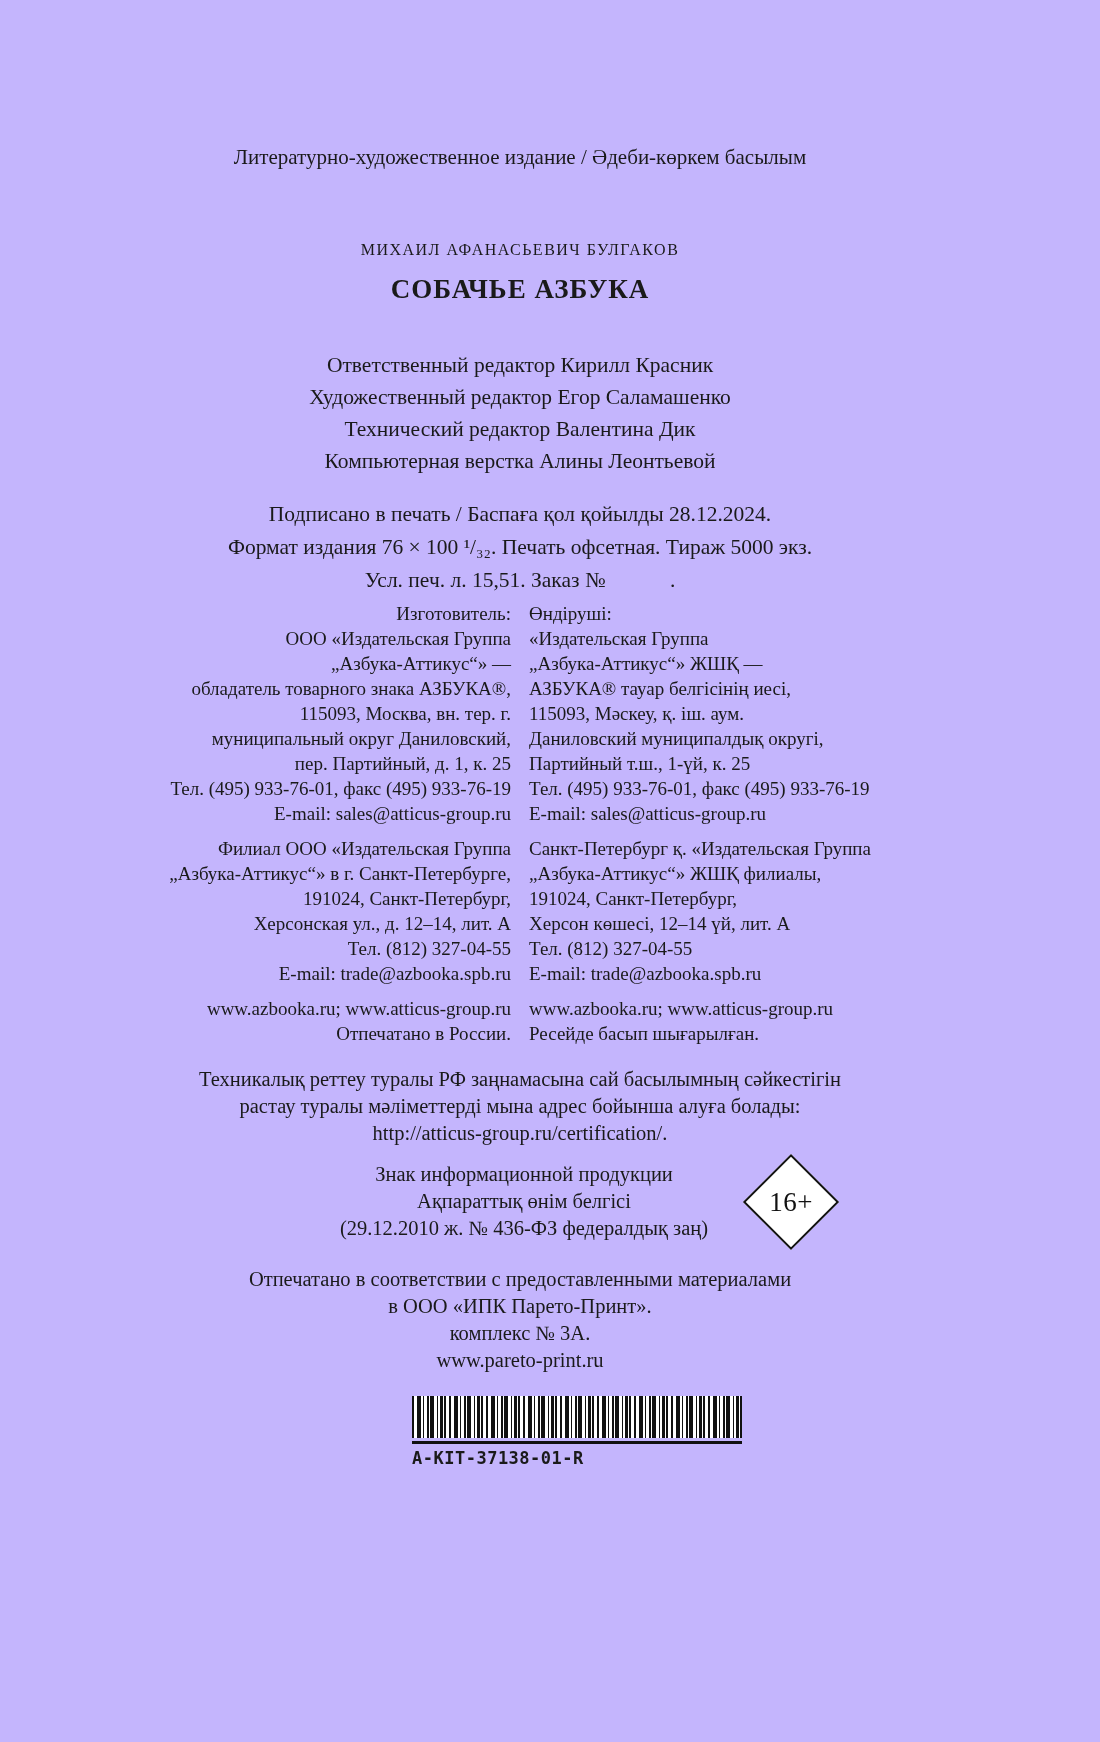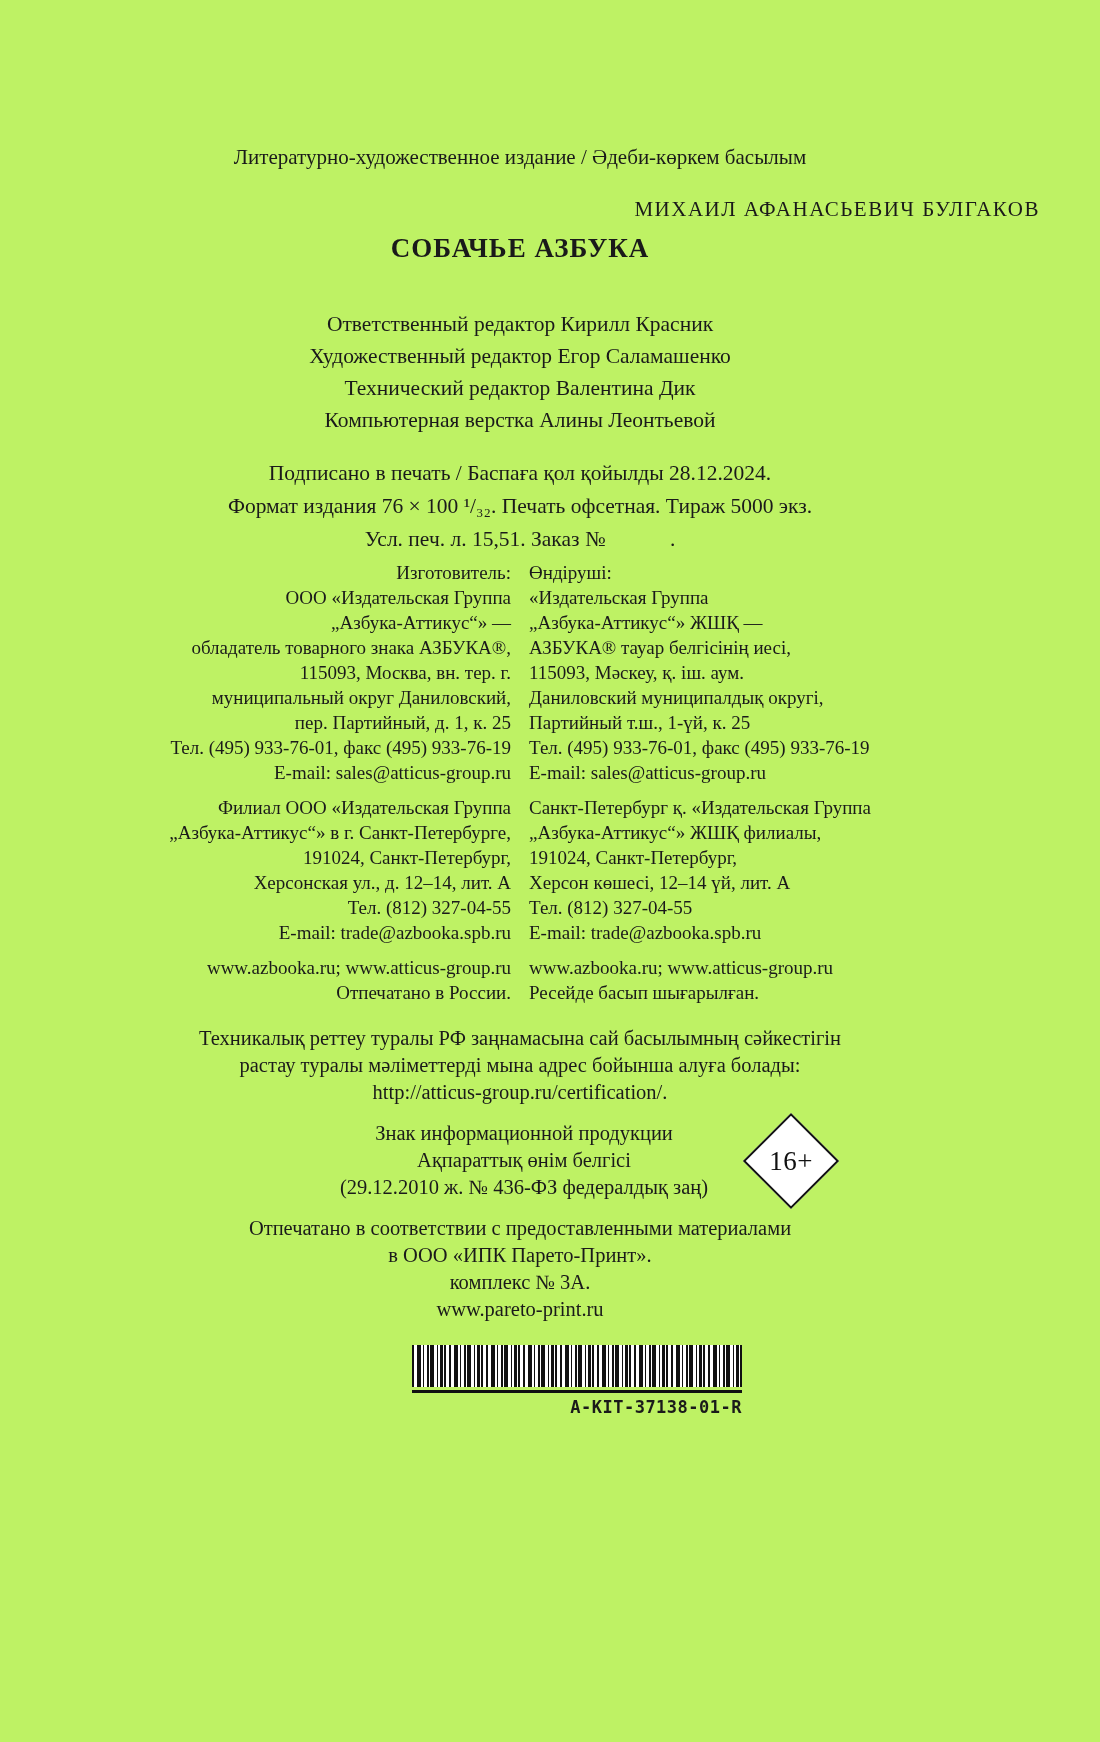--- a/index.html
+++ b/index.html
@@ -2,30 +2,30 @@
 <html><head>
 <meta charset="utf-8">
 <style>
   * { box-sizing: border-box; }
   html, body { margin: 0; padding: 0; background: #e9e9e9; }
   .page {
     position: relative;
     width: 1100px;
     height: 1742px;
     margin: 0 auto;
-    background: #bef264;
+    background: #c4b5fd;
     color: #1a1a1a;
     font-family: "Liberation Serif", "DejaVu Serif", serif;
     overflow: hidden;
   }
   .content { width: 1040px; padding-top: 144px; }
   .centered { text-align: center; }
 
   .edition  { font-size: 21px; line-height: 26px; text-align: center; }
-  .author   { margin-top: 24px; font-size: 21px; line-height: 30px; letter-spacing: 1.5px; text-align: right; }
+  .author   { margin-top: 65px; font-size: 16px; line-height: 30px; letter-spacing: 1.5px; text-align: center; }
   .booktitle{ margin-top: 6px; font-size: 27px; line-height: 36px; font-weight: bold; letter-spacing: 1px; text-align: center; }
 
   .staff    { margin-top: 42px; font-size: 21.5px; line-height: 32px; }
   .printinfo{ margin-top: 21px; font-size: 21.5px; line-height: 33px; }
 
   .cols { margin-top: 4px; display: flex; justify-content: center; gap: 18px; }
   .col  { width: 494px; font-size: 19px; line-height: 25px; }
   .col-left  { text-align: right; }
   .col-right { text-align: left; }
   .colblock  { margin-bottom: 10px; }
@@ -44,40 +44,40 @@
   }
   .agemark {
     position: absolute; inset: 0;
     display: flex; align-items: center; justify-content: center;
     transform: rotate(-45deg);
     font-size: 27px; line-height: 1;
     letter-spacing: 0.5px;
     color: #111;
   }
 
-  .printer { margin-top: 14px; font-size: 20.5px; line-height: 27px; }
+  .printer { margin-top: 24px; font-size: 20.5px; line-height: 27px; }
 
   .barcode-box { width: 330px; margin: 22px 0 0 412px; }
   .bars {
     height: 42px;
     background: repeating-linear-gradient(90deg,
       #111 0 2px,  #fff 2px 5px,
       #111 5px 9px,  #fff 9px 11px,
       #111 11px 12px, #fff 12px 15px,
       #111 15px 17px, #fff 17px 18px,
       #111 18px 22px, #fff 22px 25px,
       #111 25px 26px, #fff 26px 28px,
       #111 28px 31px, #fff 31px 32px,
       #111 32px 34px, #fff 34px 37px);
   }
   .code {
     margin-top: 3px;
     border-top: 3px solid #111;
     padding-top: 4px;
-    text-align: right;
+    text-align: left;
     font-family: "DejaVu Sans Mono", "Liberation Mono", monospace;
     font-weight: bold;
     font-size: 17px;
     letter-spacing: 0.5px;
   }
 </style>
 </head>
 <body>
 
 <div class="page">

